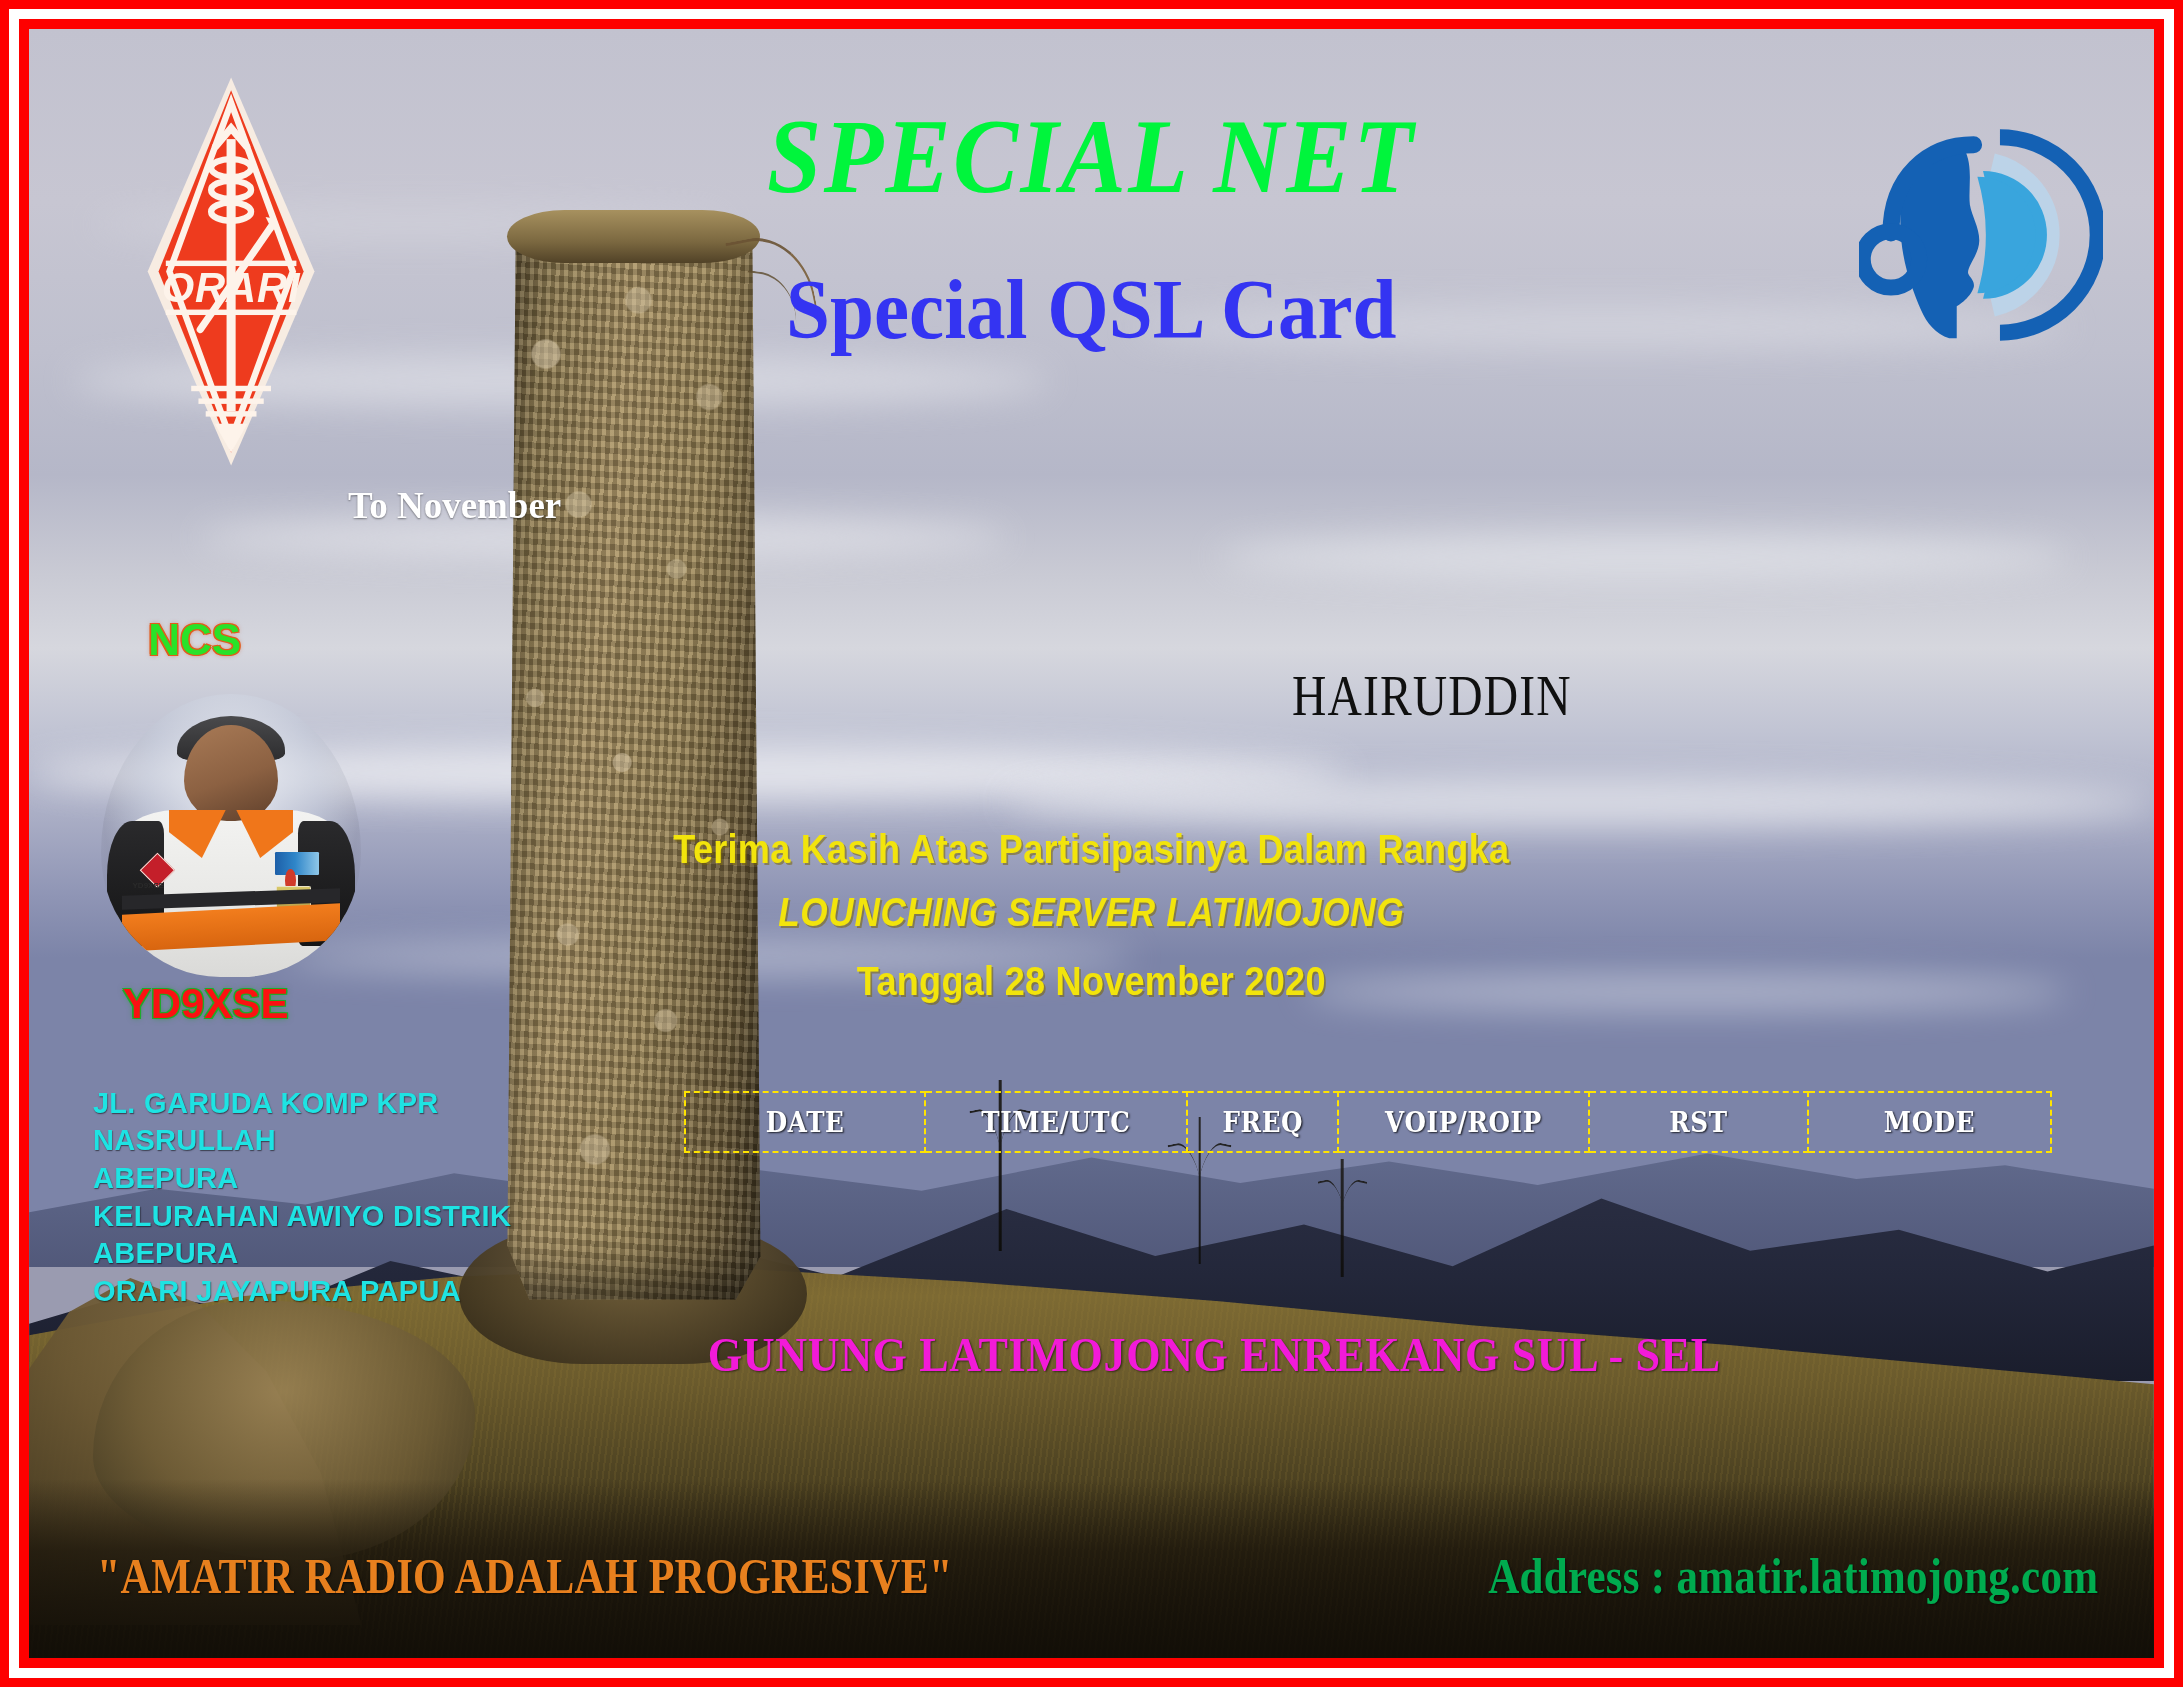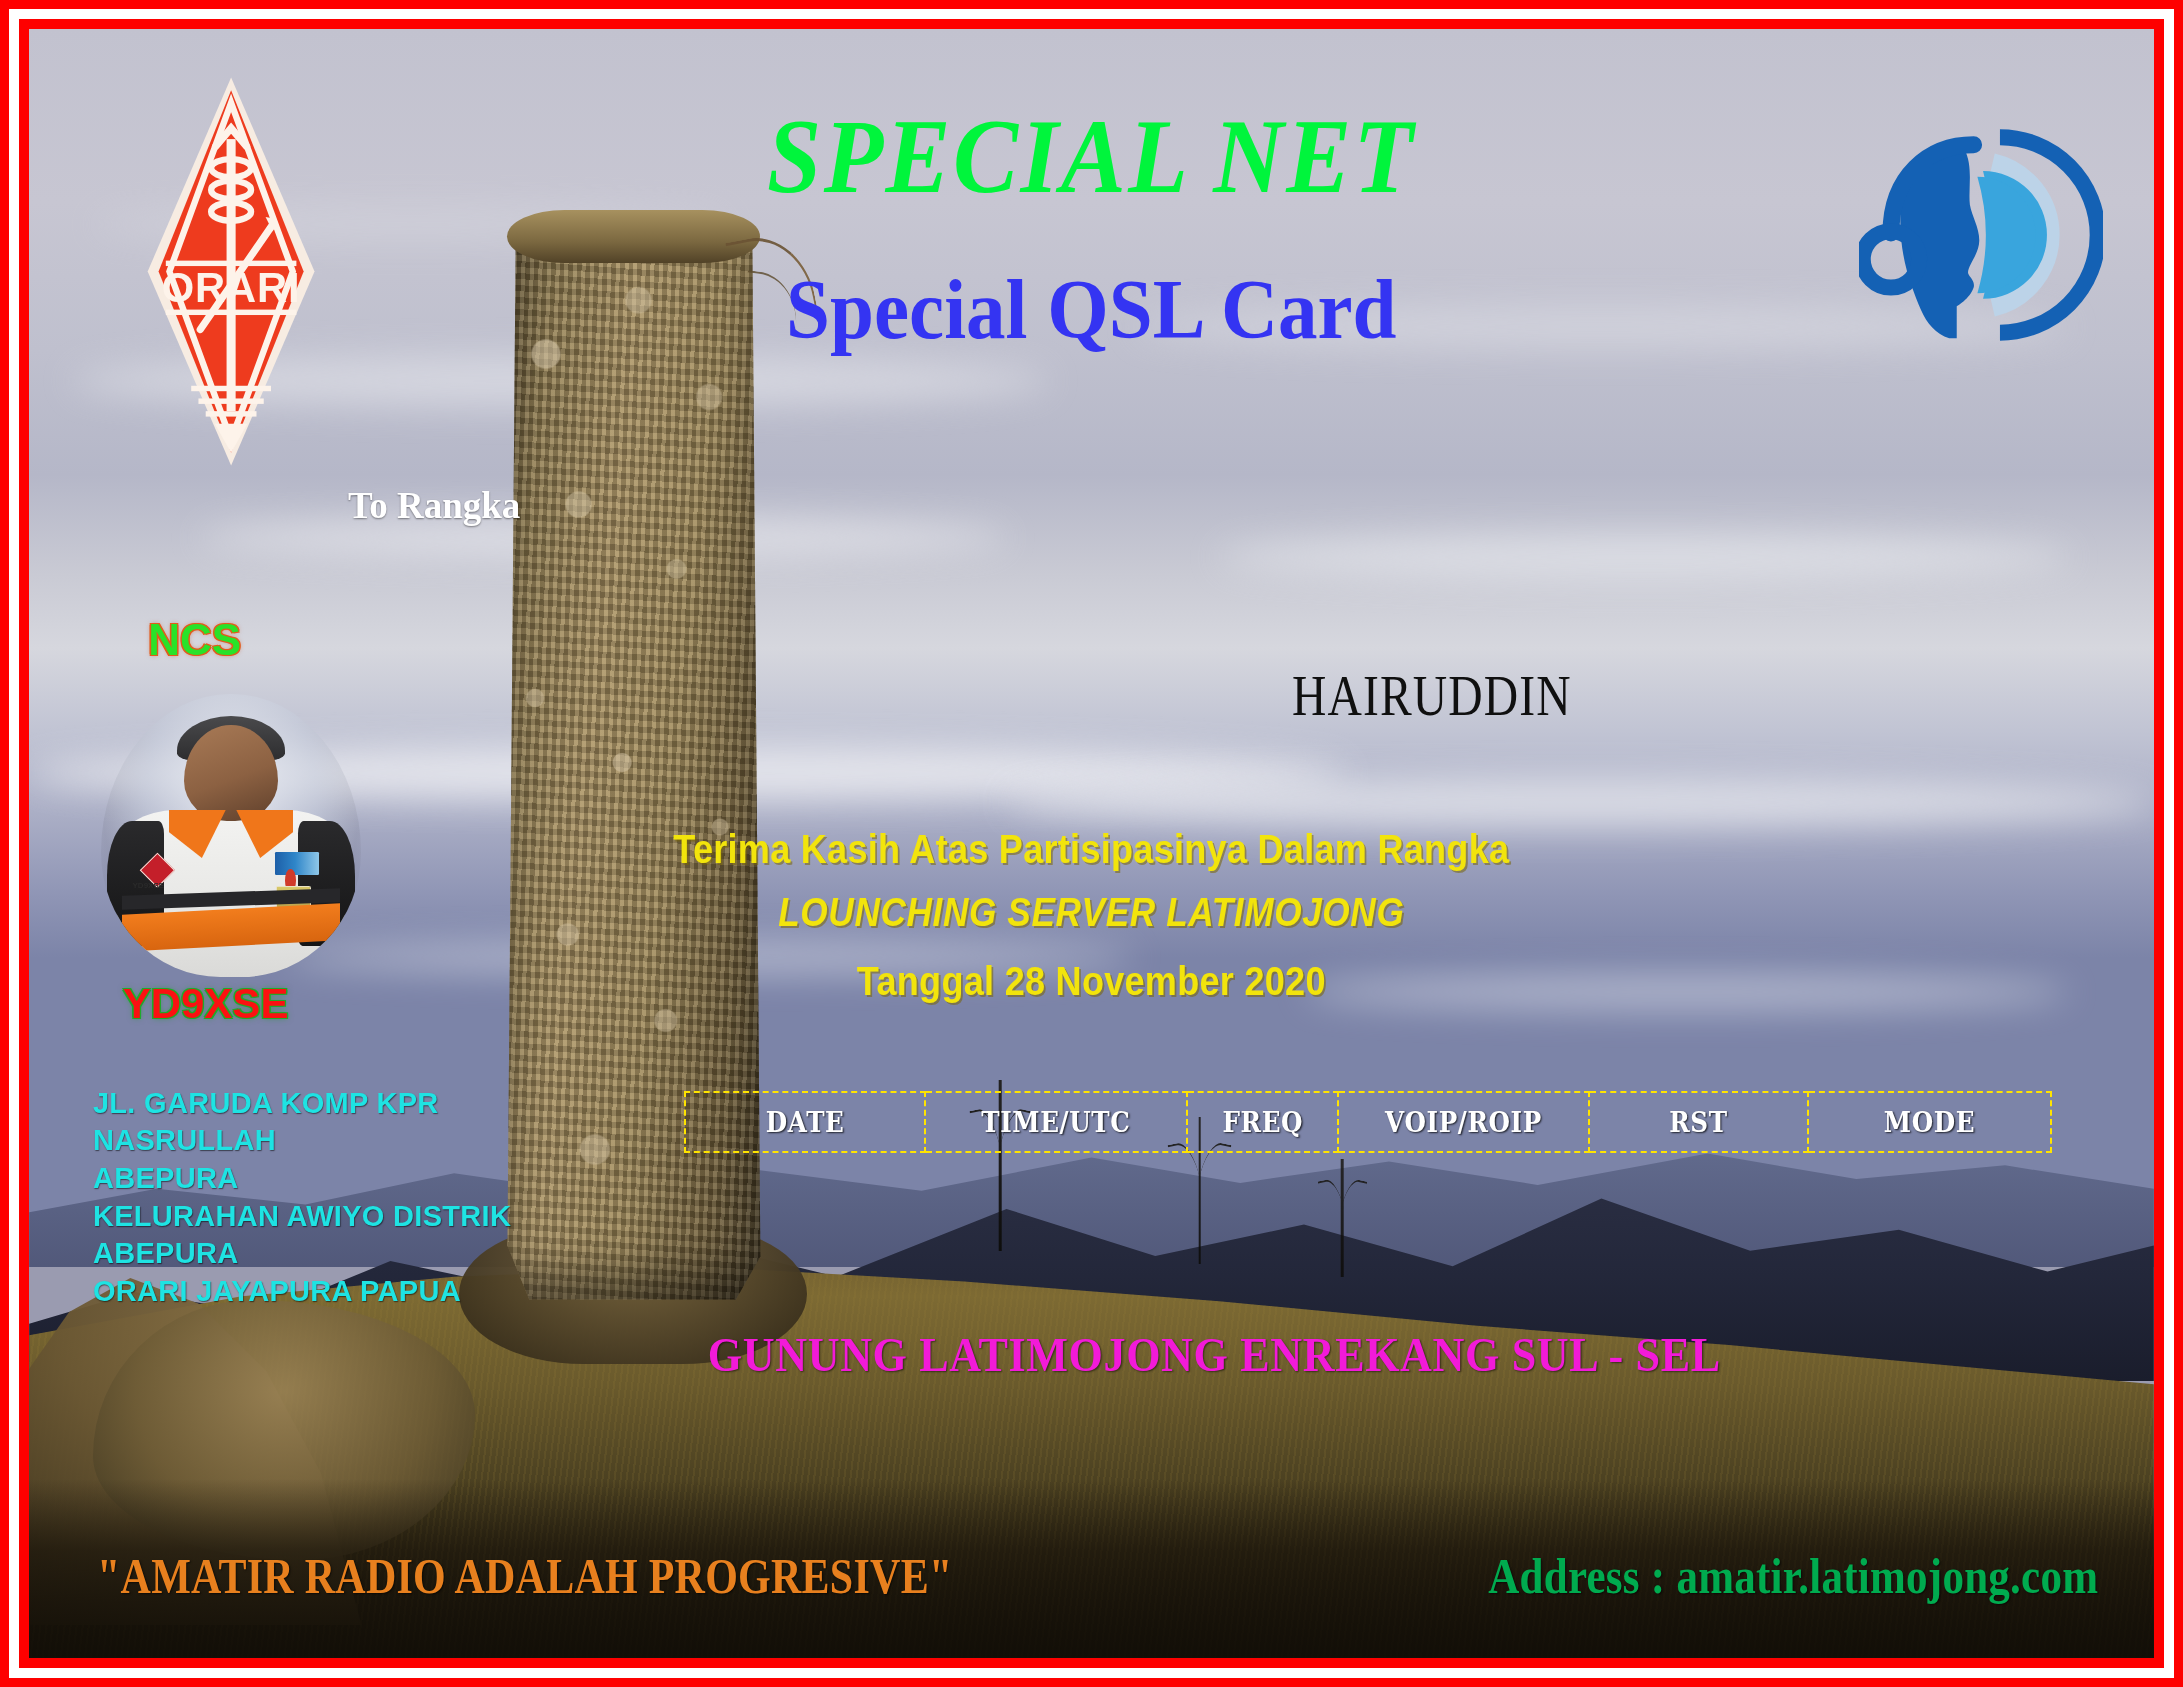--- a/index.html
+++ b/index.html
@@ -165,21 +165,21 @@
   .tree .br.l{right:50%;border-radius:0 60% 0 0;transform:rotate(-12deg);}
   .t1{left:44.5%;bottom:25.0%;width:2.4%;height:10.5%;opacity:.92;}
   .t2{left:53.8%;bottom:24.2%;width:2.6%;height:9.0%;opacity:.88;}
   .t3{left:60.8%;bottom:23.4%;width:2.0%;height:7.2%;opacity:.85;}
   .t4{left:24.0%;bottom:25.0%;width:1.6%;height:6.0%;opacity:.8;}
 
   
   .ov{position:absolute;}
 
   
-  #orari{left:4.6%;top:2.6%;width:9.8%;height:24.5%;}
+  #orari{left:4.6%;top:2.6%;width:9.8%;height:24.5%;font-style:italic;}
   #orari svg{width:100%;height:100%;display:block;}
 
   
   #bluelogo{right:2.4%;top:2.4%;width:11.5%;height:20.5%;}
   #bluelogo svg{width:100%;height:100%;display:block;}
 
   
   #t-specialnet{
     left:0;right:0;top:4.6%;text-align:center;
     font-family:"Liberation Serif",serif;
@@ -423,21 +423,21 @@
                  C116,152 128,140 128,126 C128,112 120,100 118,88 C116,70 122,48 112,28 Z" fill="#1461b4"></path>
 
         <path d="M34,118 C34,58 74,24 122,24" fill="none" stroke="#1461b4" stroke-width="18" stroke-linecap="round"></path>
 
         <circle cx="34" cy="146" r="30" fill="none" stroke="#1461b4" stroke-width="17"></circle>
       </svg>
     </div>
 
     <div class="ov" id="t-specialnet">SPECIAL NET</div>
     <div class="ov" id="t-qsl">Special QSL Card</div>
-    <div class="ov" id="t-tostation">To Rangka</div>
+    <div class="ov" id="t-tostation">To November</div>
     <div class="ov" id="t-name">HAIRUDDIN</div>
 
     <div class="ov" id="ncs-label">NCS</div>
     <div class="ov" id="opphoto">
       <div class="pp pp-torso"></div>
       <div class="pp pp-shoulderL"></div>
       <div class="pp pp-shoulderR"></div>
       <div class="pp pp-hair"></div>
       <div class="pp pp-head"></div>
       <div class="pp pp-collarL"></div>

